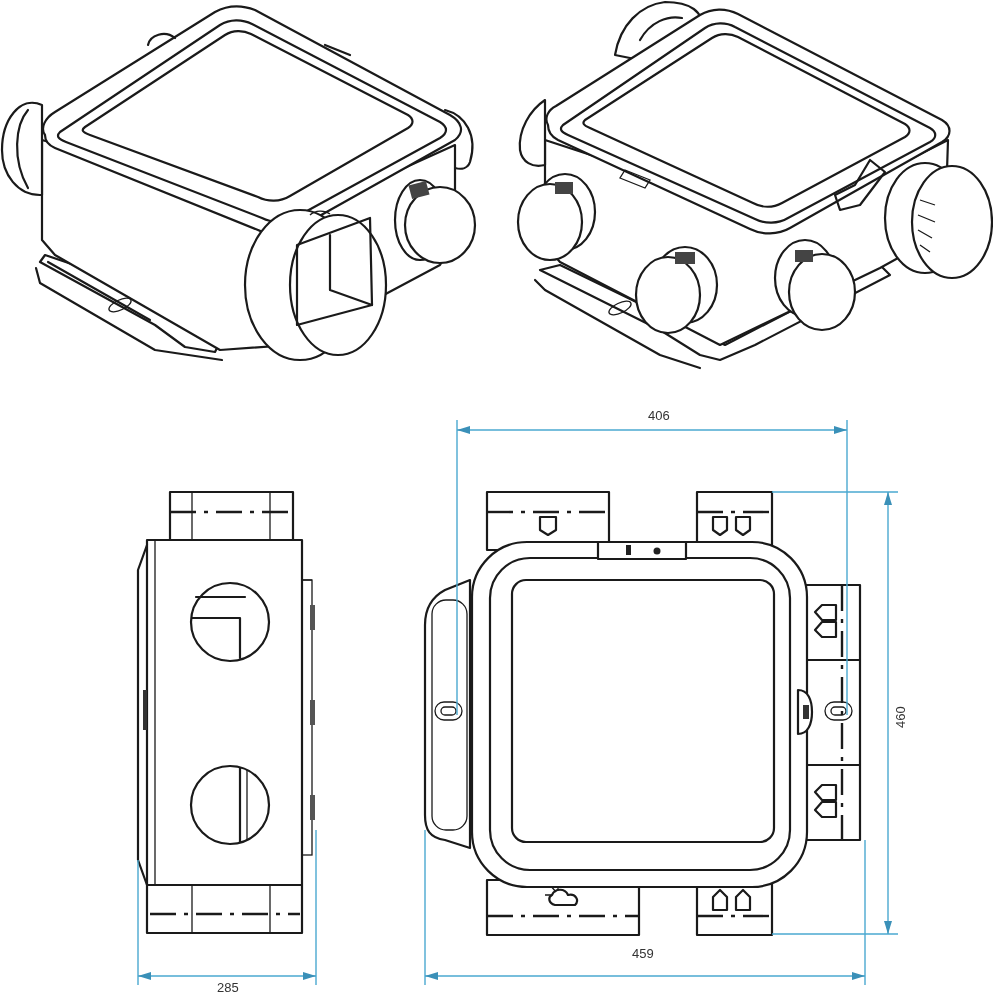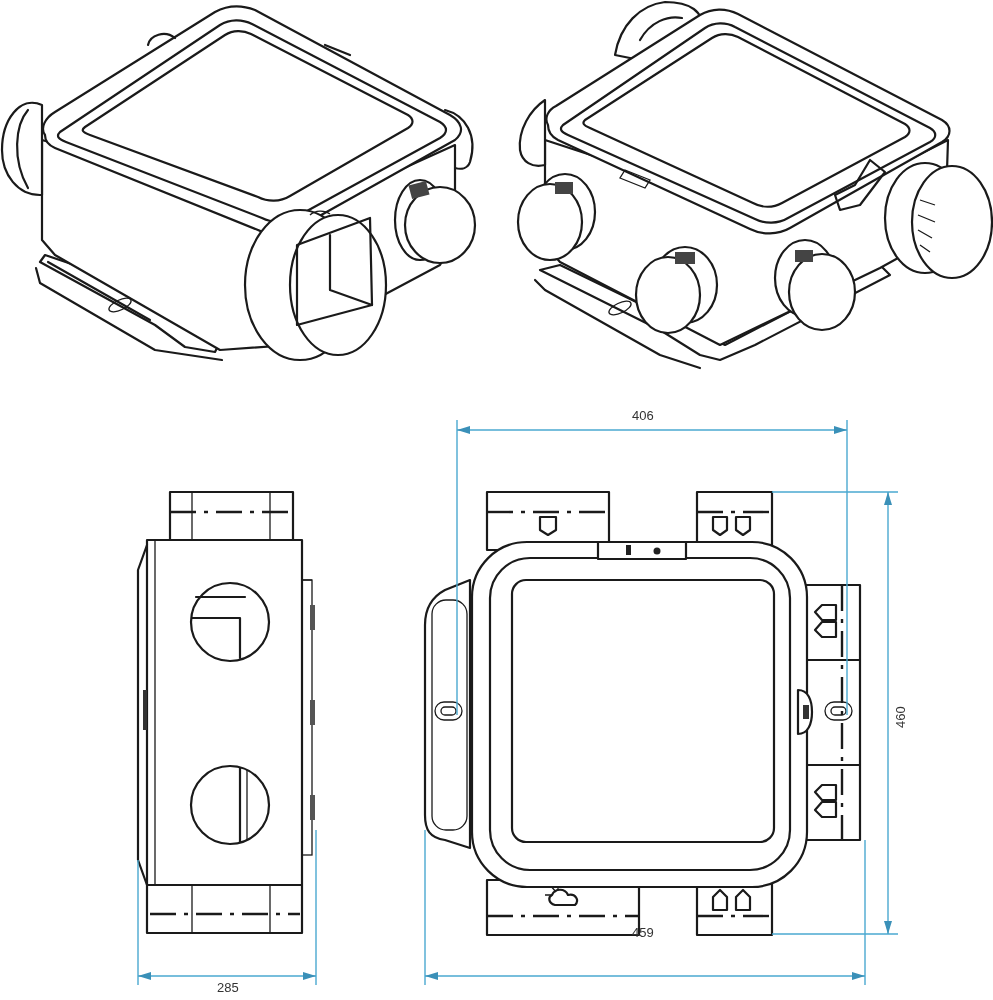--- a/index.html
+++ b/index.html
@@ -186,16 +186,16 @@
   </g>
   <g>
     <line class="dim" x1="425" y1="830" x2="425" y2="985"></line>
     <line class="dim" x1="865" y1="840" x2="865" y2="985"></line>
     <line class="dim" x1="425" y1="976" x2="865" y2="976"></line>
     <path class="arr" d="M425,976 L438,972 L438,980 Z"></path>
     <path class="arr" d="M865,976 L852,972 L852,980 Z"></path>
   </g>
 </svg>
 
-<div class="lbl" style="left:632px; top:408px;">406</div>
+<div class="lbl" style="left:648px; top:408px;">406</div>
 <div class="lbl" style="left:893px; top:705px; transform: rotate(-90deg); transform-origin: left top; top:728px;">460</div>
 <div class="lbl" style="left:217px; top:980px;">285</div>
-<div class="lbl" style="left:632px; top:925px;">459</div>
+<div class="lbl" style="left:632px; top:946px;">459</div>
 
 </body></html>

